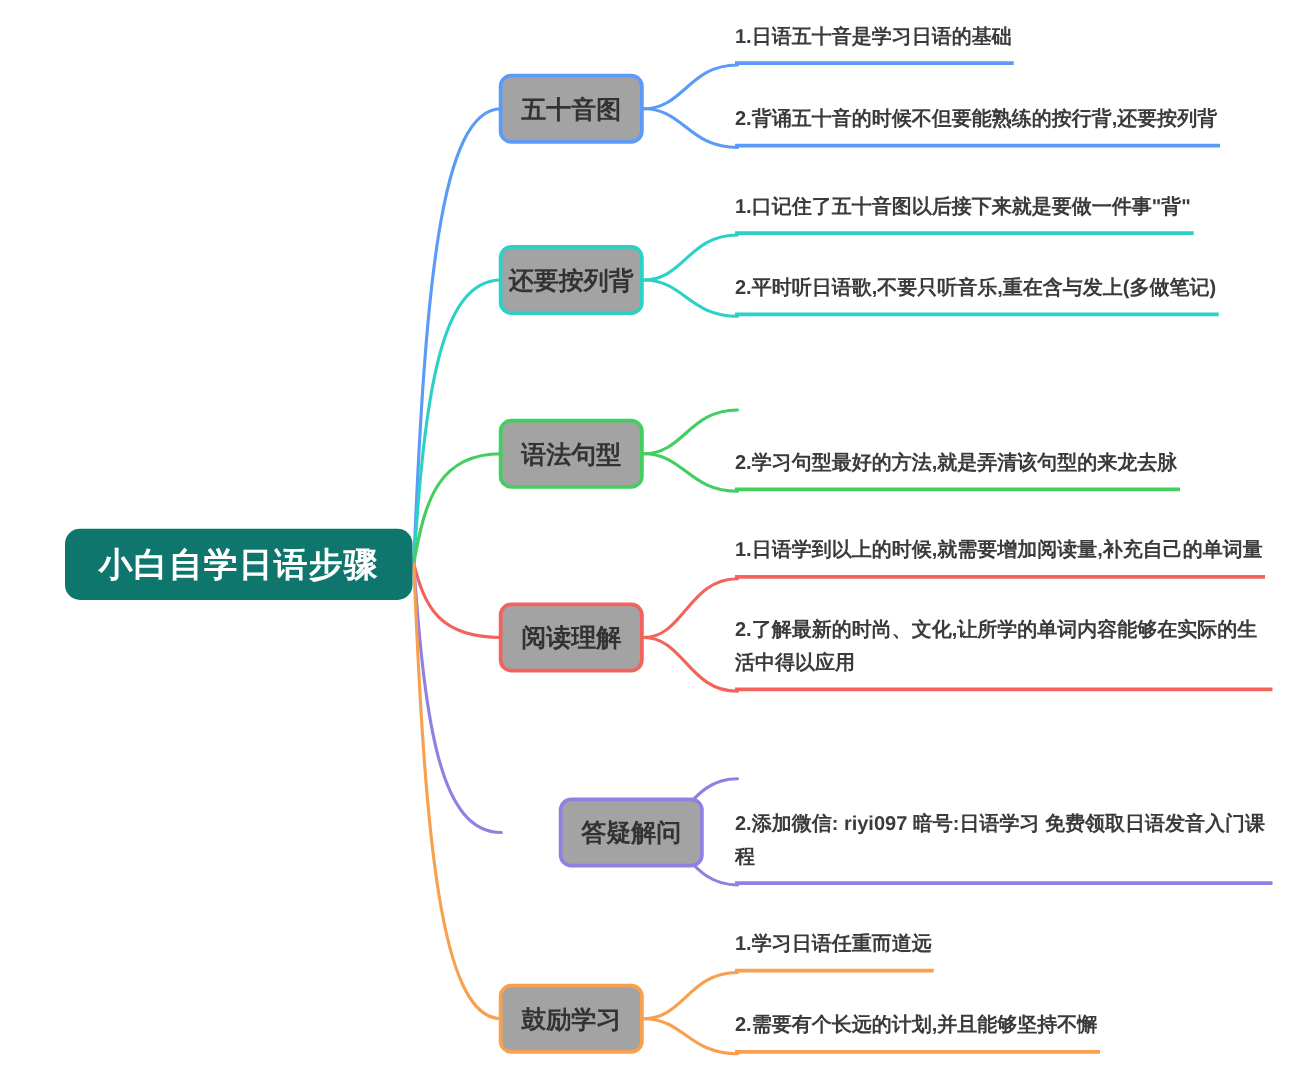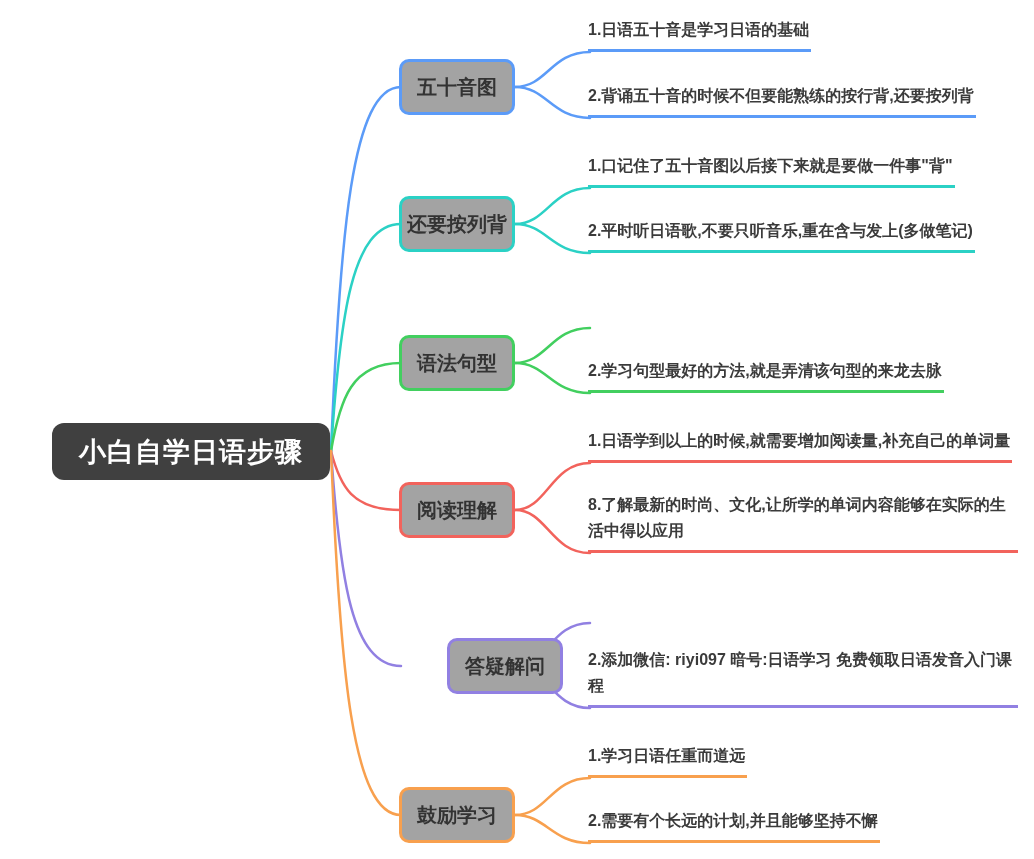--- a/index.html
+++ b/index.html
@@ -87,31 +87,31 @@
       <path d="M 331 451 C 340 486.4 352 510 401 510" fill="none" stroke="#f2635c" stroke-width="2.5" stroke-linecap="round"></path>
       <path d="M 515 510 C 547 510 551 463 590 463" fill="none" stroke="#f2635c" stroke-width="2.5" stroke-linecap="round"></path>
       <path d="M 515 510 C 547 510 551 553 590 553" fill="none" stroke="#f2635c" stroke-width="2.5" stroke-linecap="round"></path>
       <path d="M 331 451 C 340 580 352 666 401 666" fill="none" stroke="#9180e2" stroke-width="2.5" stroke-linecap="round"></path>
       <path d="M 515 666 C 547 666 551 623 590 623" fill="none" stroke="#9180e2" stroke-width="2.5" stroke-linecap="round"></path>
       <path d="M 515 666 C 547 666 551 708 590 708" fill="none" stroke="#9180e2" stroke-width="2.5" stroke-linecap="round"></path>
       <path d="M 331 451 C 340 669.4 352 815 401 815" fill="none" stroke="#f8a04e" stroke-width="2.5" stroke-linecap="round"></path>
       <path d="M 515 815 C 547 815 551 778 590 778" fill="none" stroke="#f8a04e" stroke-width="2.5" stroke-linecap="round"></path>
       <path d="M 515 815 C 547 815 551 843 590 843" fill="none" stroke="#f8a04e" stroke-width="2.5" stroke-linecap="round"></path>
     </svg>
-  <div class="root-node" style="background: #404040; color: rgb(255, 255, 255);">小白自学日语步骤</div>
+  <div class="root-node" style="background: #0f766e; color: rgb(255, 255, 255);">小白自学日语步骤</div>
 
 <div class="branch-node" style="top: 59px; border: 3px solid rgb(91, 155, 248);">五十音图</div>
     <div class="leaf-item" style="bottom: 807px; border-bottom: 3px solid rgb(91, 155, 248);">1.日语五十音是学习日语的基础</div>
     <div class="leaf-item" style="bottom: 741px; border-bottom: 3px solid rgb(91, 155, 248);">2.背诵五十音的时候不但要能熟练的按行背,还要按列背</div>
     <div class="branch-node" style="top: 196px; border: 3px solid rgb(43, 209, 197);">还要按列背</div>
     <div class="leaf-item" style="bottom: 671px; border-bottom: 3px solid rgb(43, 209, 197);">1.口记住了五十音图以后接下来就是要做一件事"背"</div>
     <div class="leaf-item" style="bottom: 606px; border-bottom: 3px solid rgb(43, 209, 197);">2.平时听日语歌,不要只听音乐,重在含与发上(多做笔记)</div>
     <div class="branch-node" style="top: 335px; border: 3px solid rgb(66, 207, 95);">语法句型</div>
     <div class="leaf-item" style="bottom: 466px; border-bottom: 3px solid rgb(66, 207, 95);">2.学习句型最好的方法,就是弄清该句型的来龙去脉</div>
     <div class="branch-node" style="top: 482px; border: 3px solid rgb(242, 99, 92);">阅读理解</div>
     <div class="leaf-item" style="bottom: 396px; border-bottom: 3px solid rgb(242, 99, 92);">1.日语学到以上的时候,就需要增加阅读量,补充自己的单词量</div>
-    <div class="leaf-item" style="bottom: 306px; border-bottom: 3px solid rgb(242, 99, 92);">8.了解最新的时尚、文化,让所学的单词内容能够在实际的生活中得以应用</div>
+    <div class="leaf-item" style="bottom: 306px; border-bottom: 3px solid rgb(242, 99, 92);">2.了解最新的时尚、文化,让所学的单词内容能够在实际的生活中得以应用</div>
     <div class="branch-node" style="top: 638px; border: 3px solid rgb(145, 128, 226); margin-left: 48px;">答疑解问</div>
     <div class="leaf-item" style="bottom: 151px; border-bottom: 3px solid rgb(145, 128, 226);">2.添加微信: riyi097 暗号:日语学习 免费领取日语发音入门课程</div>
     <div class="branch-node" style="top: 787px; border: 3px solid rgb(248, 160, 78);">鼓励学习</div>
     <div class="leaf-item" style="bottom: 81px; border-bottom: 3px solid rgb(248, 160, 78);">1.学习日语任重而道远</div>
     <div class="leaf-item" style="bottom: 16px; border-bottom: 3px solid rgb(248, 160, 78);">2.需要有个长远的计划,并且能够坚持不懈</div>
   </div>
 
 </body></html>

